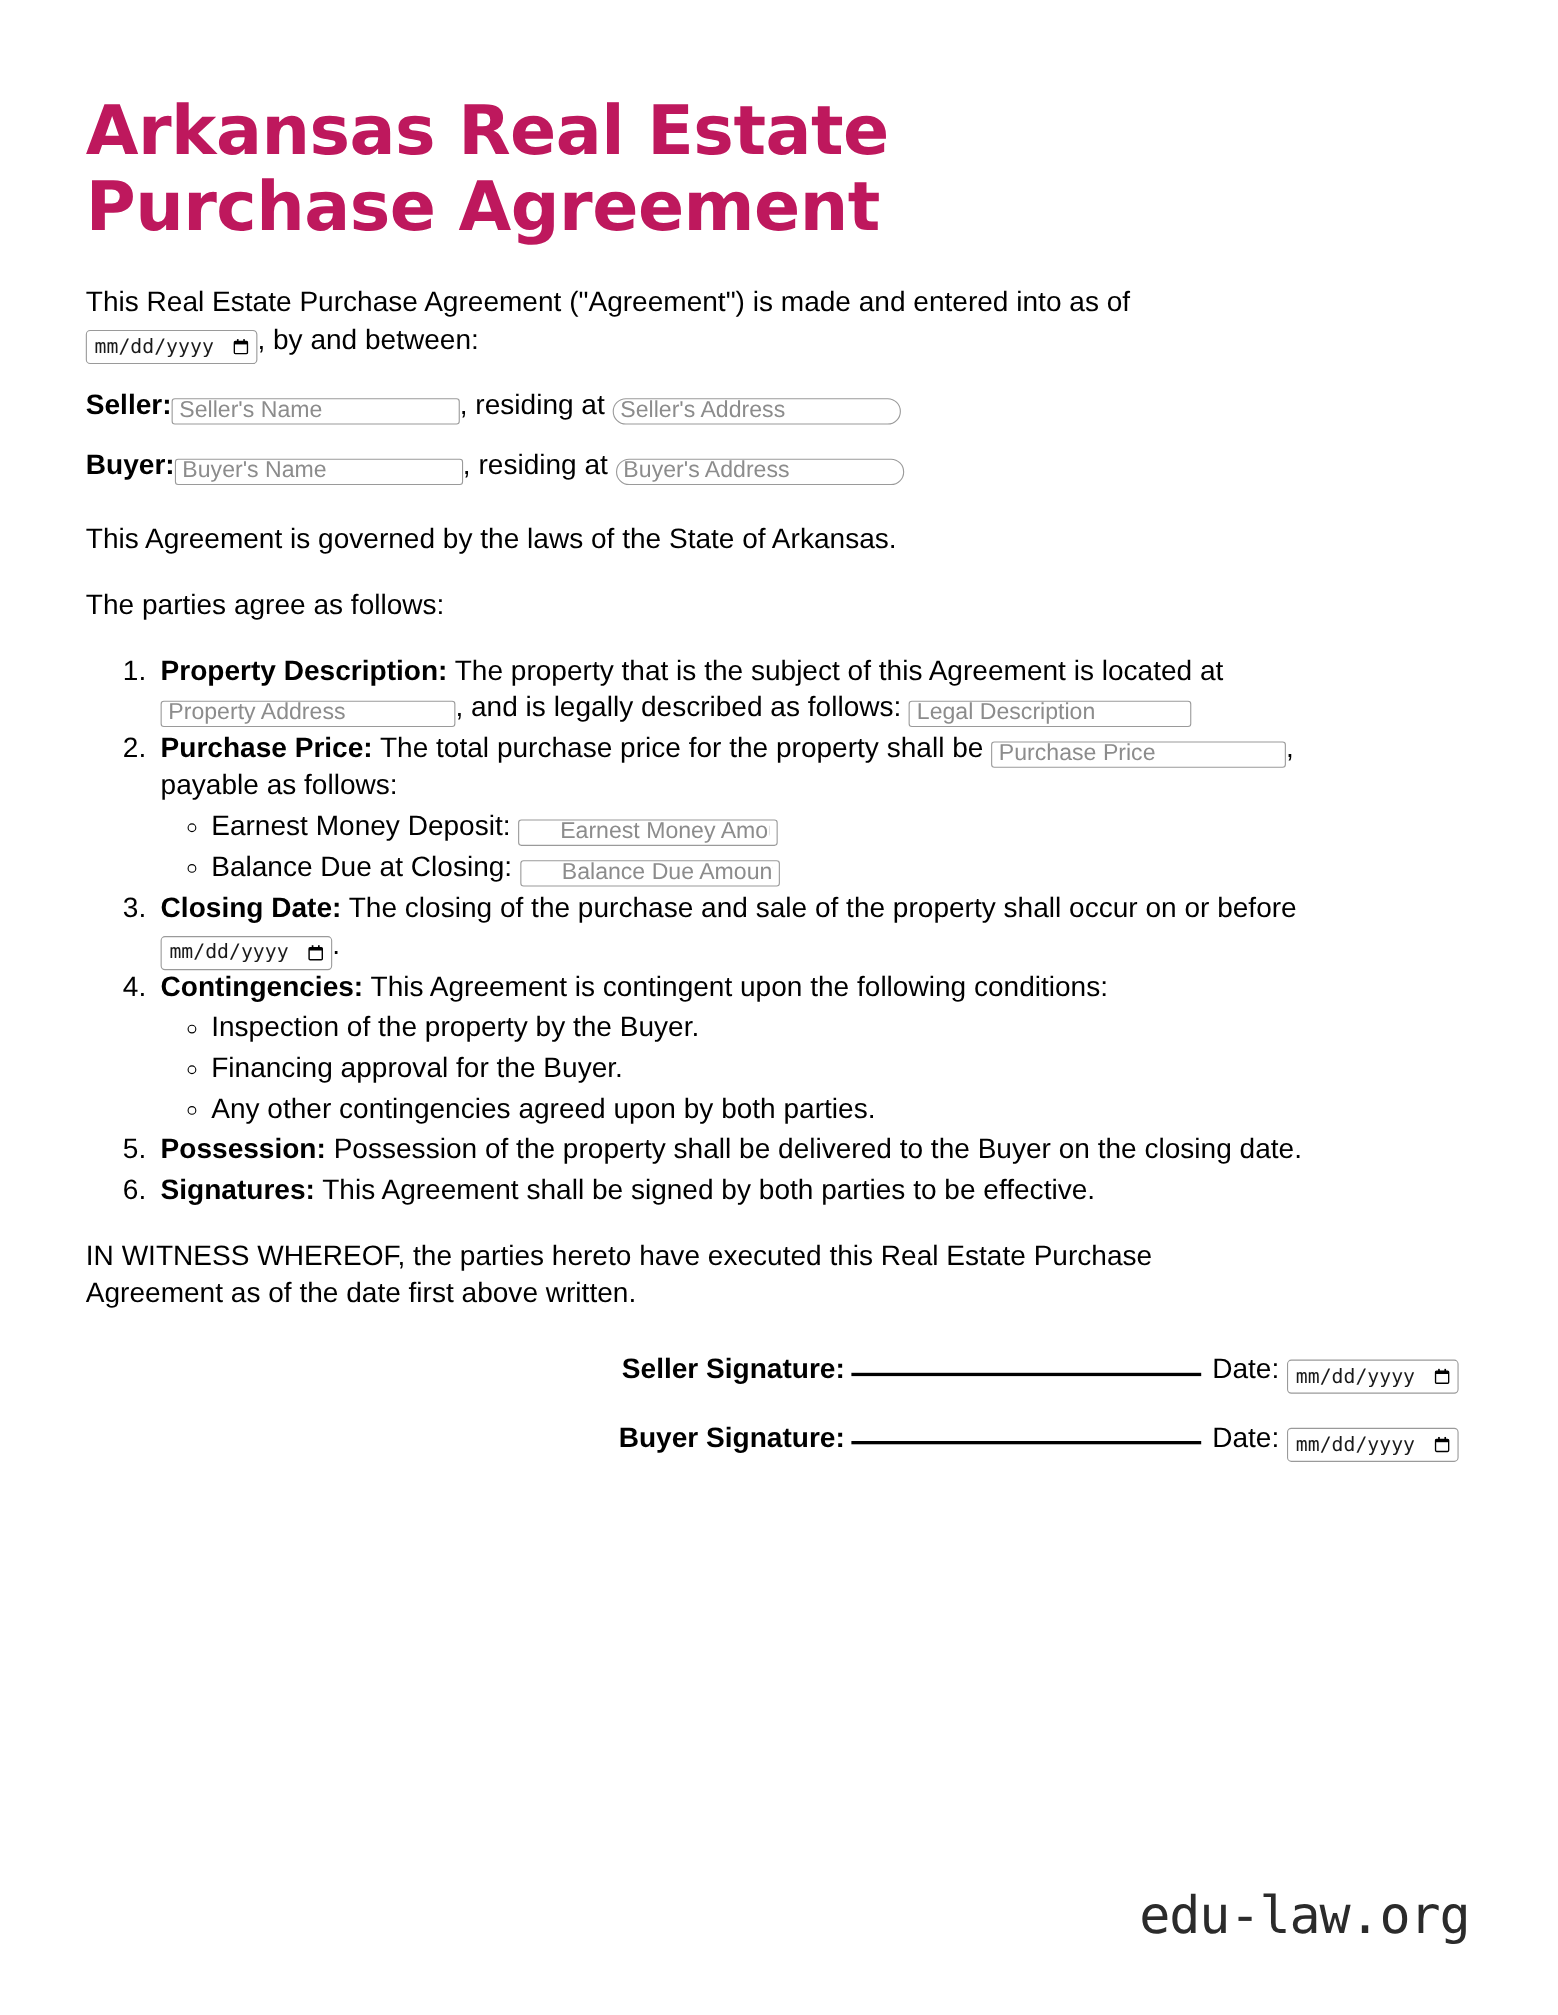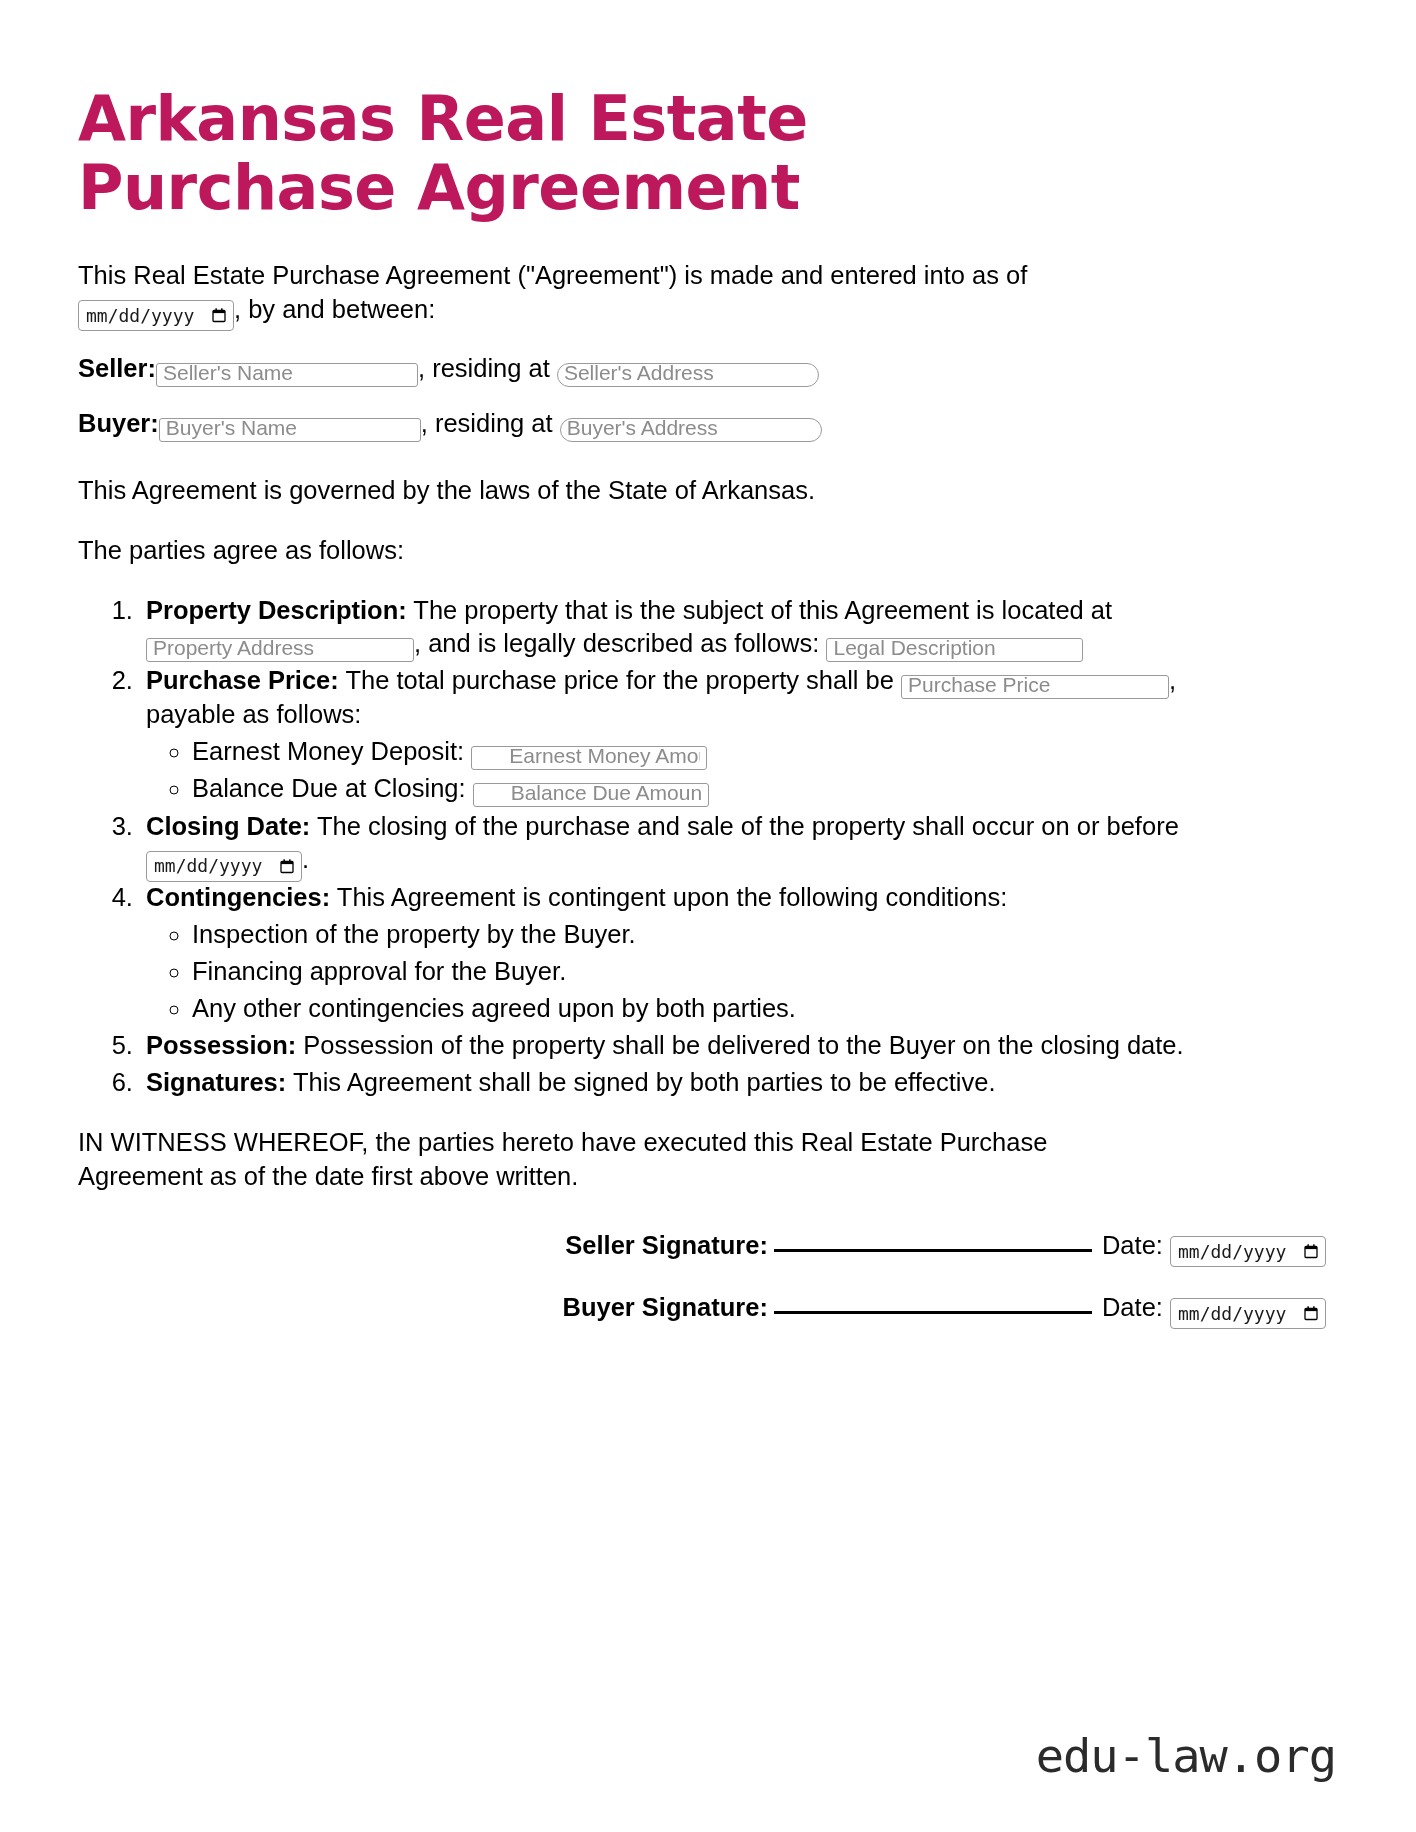--- a/index.html
+++ b/index.html
@@ -164,21 +164,21 @@
     vertical-align: baseline;
     position: relative;
     top: -2px;
   }
   .date-label { }
 
   
   .footer-brand {
     position: absolute;
     right: 80px;
-    bottom: 49px;
+    bottom: 63px;
     font-family: "DejaVu Sans Mono", monospace;
     font-size: 47px;
     letter-spacing: -1px;
     color: #2b2b2b;
   }
 </style>
 </head>
 <body>
 
 <div class="page">

